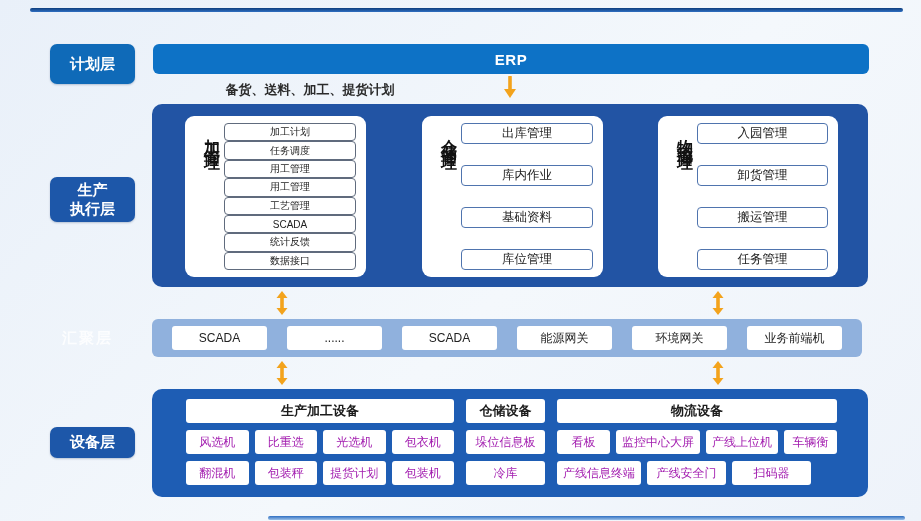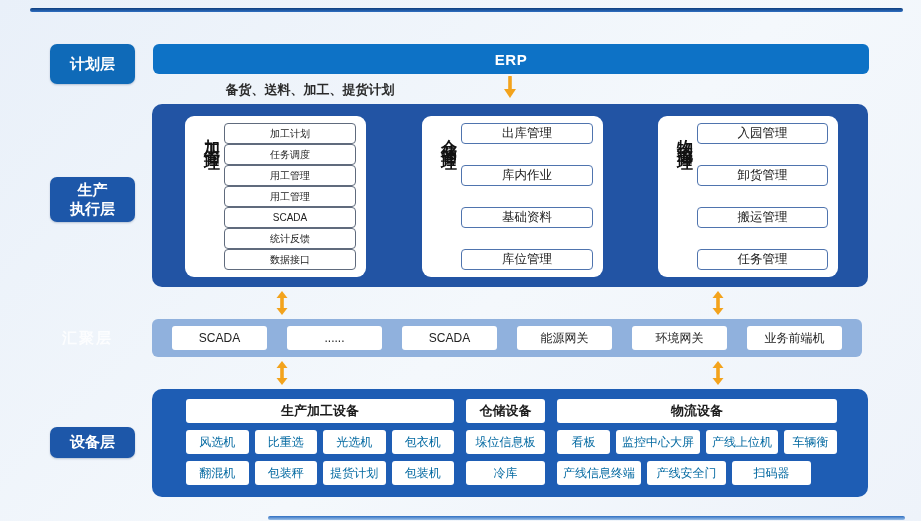--- a/index.html
+++ b/index.html
@@ -63,21 +63,21 @@
                 border-radius:10px; padding:10px 31px 0 34px; display:flex; gap:12px; }
   .dev-group { display:flex; flex-direction:column; gap:7px; }
   .dev-group.g1 { flex:0 0 268px; }
   .dev-group.g2 { flex:0 0 79px; }
   .dev-group.g3 { flex:1; }
   .dev-header { height:24px; background:#fff; border-radius:3px; font-weight:bold;
                 font-size:13px; color:#1c1c1c; display:flex; align-items:center;
                 justify-content:center; }
   .dev-row { display:flex; gap:6px; }
   .dev-item { flex:1; height:24px; background:#fff; border-radius:3px; font-size:12px;
-              color:#0369a1; display:flex; align-items:center; justify-content:center;
+              color:#a21caf; display:flex; align-items:center; justify-content:center;
               padding:0 6px; white-space:nowrap; }
   .dev-row.short { margin-right:26px; }
 
   .arrow { line-height:0; }
 </style>
 </head>
 <body>
 
 <div class="stage">
 
@@ -101,20 +101,21 @@
 
   <div class="abs mes-box">
 
     <div class="card card-1">
       <div class="vtitle">加工管理</div>
       <div class="card-items dense">
         <div class="item">加工计划</div>
         <div class="item">任务调度</div>
         <div class="item">用工管理</div>
         <div class="item">用工管理</div>
+        <div class="item">工艺管理</div>
         <div class="item">SCADA</div>
         <div class="item">统计反馈</div>
         <div class="item">数据接口</div>
       </div>
     </div>
 
     <div class="card card-2">
       <div class="vtitle">仓储管理</div>
       <div class="card-items loose">
         <div class="item">出库管理</div>

